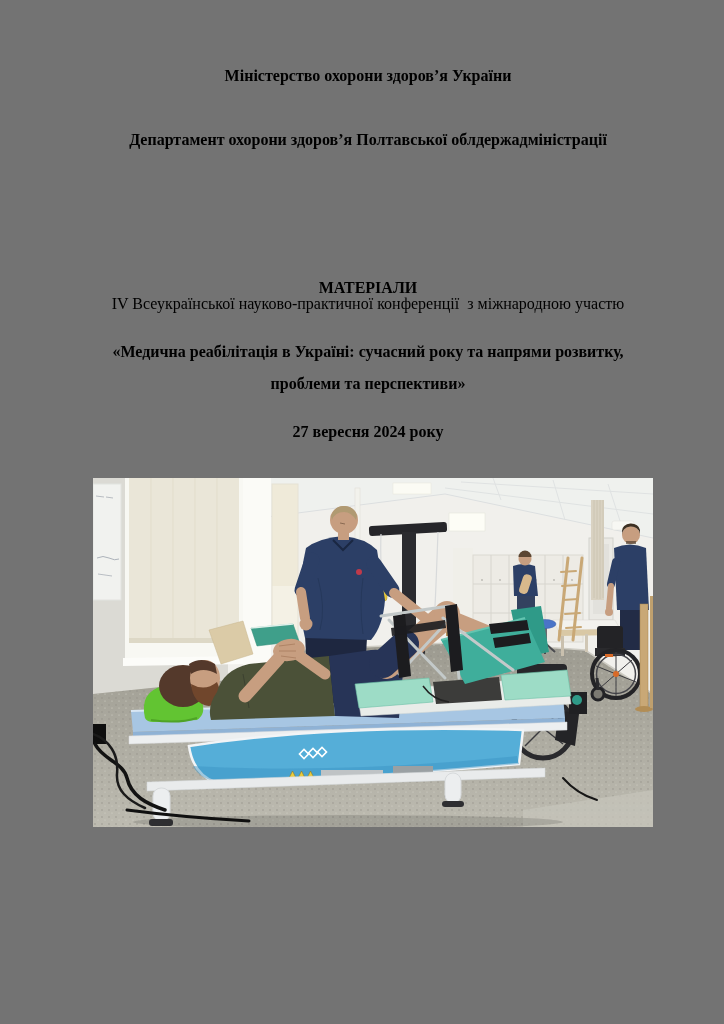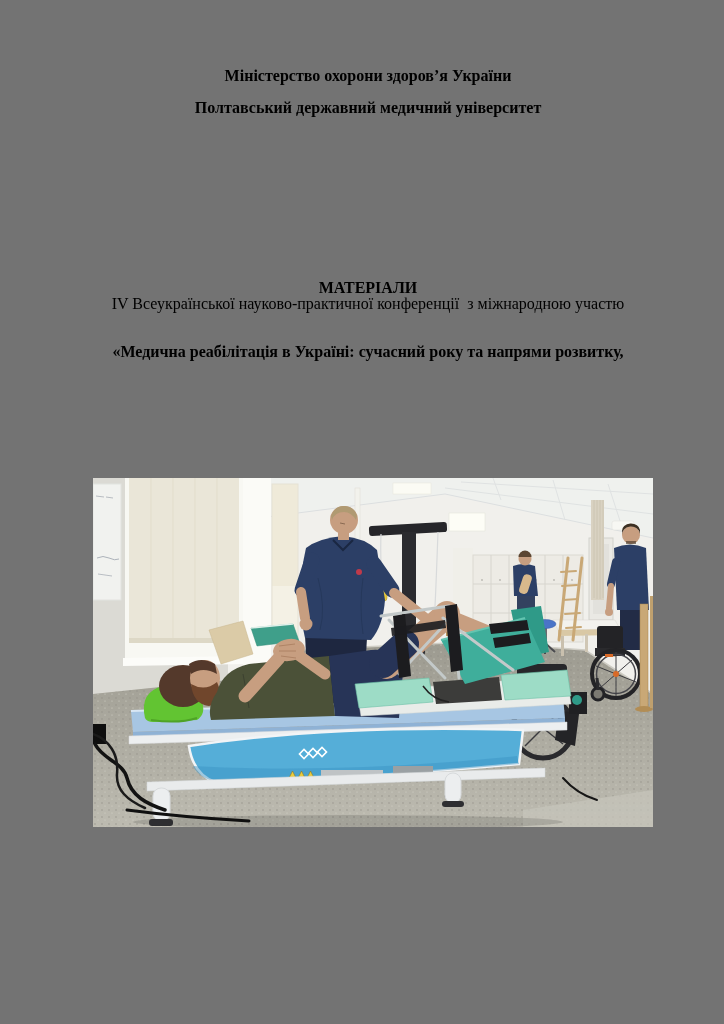--- a/index.html
+++ b/index.html
@@ -9,26 +9,28 @@
   .b{font-weight:bold;}
   .photo{position:absolute;left:93px;top:478px;width:560px;height:349px;margin:0;padding:0;}
   .photo svg{display:block;}
 </style>
 </head>
 <body>
 
 <div class="page">
 
   <div class="tline b" style="top:60px">Міністерство охорони здоров’я України</div>
-  <div class="tline b" style="top:92px">Полтавський державний медичний університет</div>
+  <div class="tline b" style="top:124px">Департамент охорони здоров’я Полтавської облдержадміністрації</div>
 
   <div class="tline b" style="top:272px">МАТЕРІАЛИ</div>
   <div class="tline" style="top:288px">IV Всеукраїнської науково-практичної конференції  з міжнародною участю</div>
   <div class="tline b" style="top:336px">«Медична реабілітація в Україні: сучасний року та напрями розвитку,</div>
-
+  <div class="tline b" style="top:368px">проблеми та перспективи»</div>
+
+  <div class="tline b" style="top:416px">27 вересня 2024 року</div>
 
   <figure class="photo">
     <svg width="560" height="349" viewBox="0 0 560 349" xmlns="http://www.w3.org/2000/svg">
       <defs>
         <linearGradient id="fg" x1="0" y1="0" x2="0" y2="1">
           <stop offset="0" stop-color="#8e8c82" stop-opacity="0.55"></stop>
           <stop offset="1" stop-color="#c9c7bd" stop-opacity="0.55"></stop>
         </linearGradient>
         <pattern id="sp" width="7" height="7" patternUnits="userSpaceOnUse">
           <circle cx="2" cy="3" r="0.7" fill="#8f8d83"></circle>

